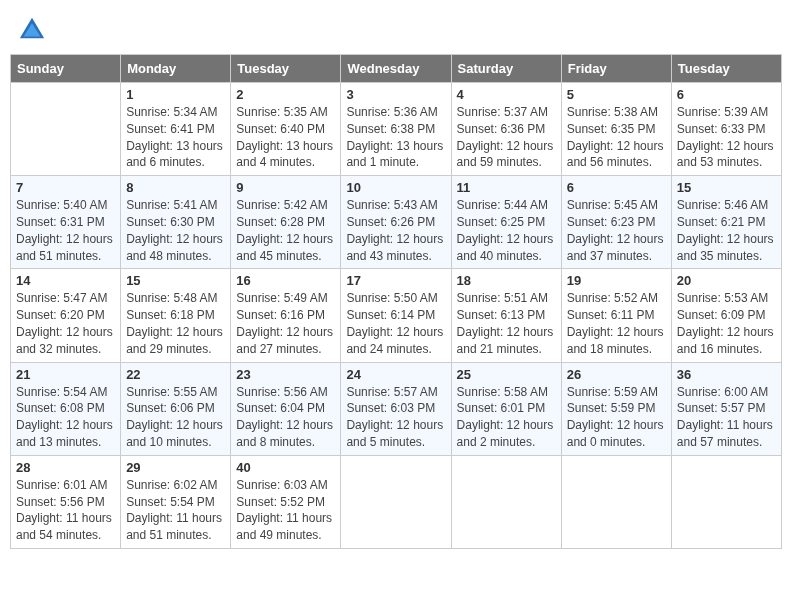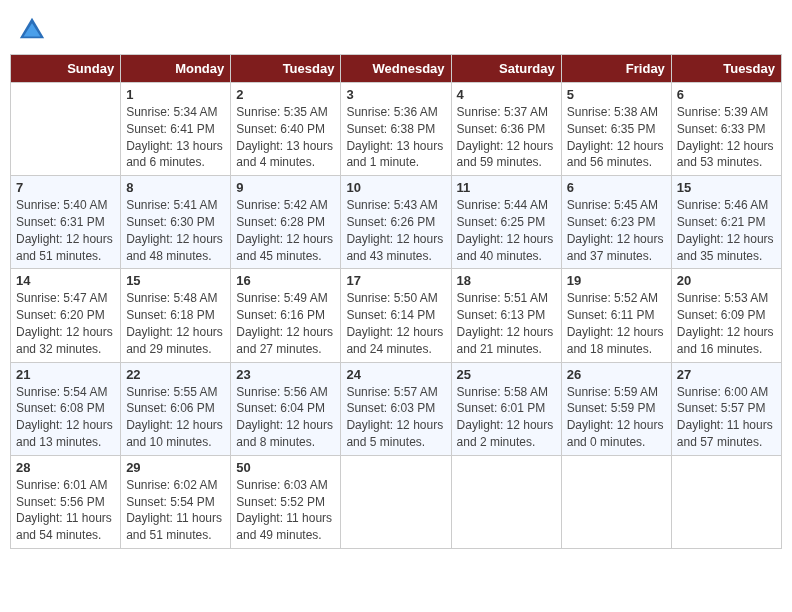--- a/index.html
+++ b/index.html
@@ -84,21 +84,21 @@
     .day-info {
       font-size: 12px;
       color: #444;
       line-height: 1.4;
     }
     .empty {
       background: #f9f9f9;
     }
     tr:nth-child(odd) td { background-color: #ffffff; }
     tr:nth-child(even) td { background-color: #f4f8ff; }
-    thead tr th { background-color: #7f1d1d; text-align: right; }
+    thead tr th { background-color: #737373; }
   </style>
 </head>
 <body>
 
 <div class="header">
   <div class="logo">
     <svg class="logo-icon" viewBox="0 0 30 30">
       <polygon points="15,4 28,26 2,26" fill="#2a6fba"></polygon>
       <polygon points="15,10 24,24 6,24" fill="#4a9fea"></polygon>
     </svg>
@@ -284,41 +284,41 @@
           Sunrise: 5:58 AM<br>Sunset: 6:01 PM<br>Daylight: 12 hours and 2 minutes.
         </div>
       </td>
         <td>
         <div class="day-number">26</div>
         <div class="day-info">
           Sunrise: 5:59 AM<br>Sunset: 5:59 PM<br>Daylight: 12 hours and 0 minutes.
         </div>
       </td>
         <td>
-        <div class="day-number">27</div>
+        <div class="day-number">36</div>
         <div class="day-info">
           Sunrise: 6:00 AM<br>Sunset: 5:57 PM<br>Daylight: 11 hours and 57 minutes.
         </div>
       </td>
       </tr>
       <tr>
         <td>
         <div class="day-number">28</div>
         <div class="day-info">
           Sunrise: 6:01 AM<br>Sunset: 5:56 PM<br>Daylight: 11 hours and 54 minutes.
         </div>
       </td>
         <td>
         <div class="day-number">29</div>
         <div class="day-info">
           Sunrise: 6:02 AM<br>Sunset: 5:54 PM<br>Daylight: 11 hours and 51 minutes.
         </div>
       </td>
         <td>
-        <div class="day-number">50</div>
+        <div class="day-number">40</div>
         <div class="day-info">
           Sunrise: 6:03 AM<br>Sunset: 5:52 PM<br>Daylight: 11 hours and 49 minutes.
         </div>
       </td>
         <td class="empty"></td>
         <td class="empty"></td>
         <td class="empty"></td>
         <td class="empty"></td>
       </tr>
     </tbody>

